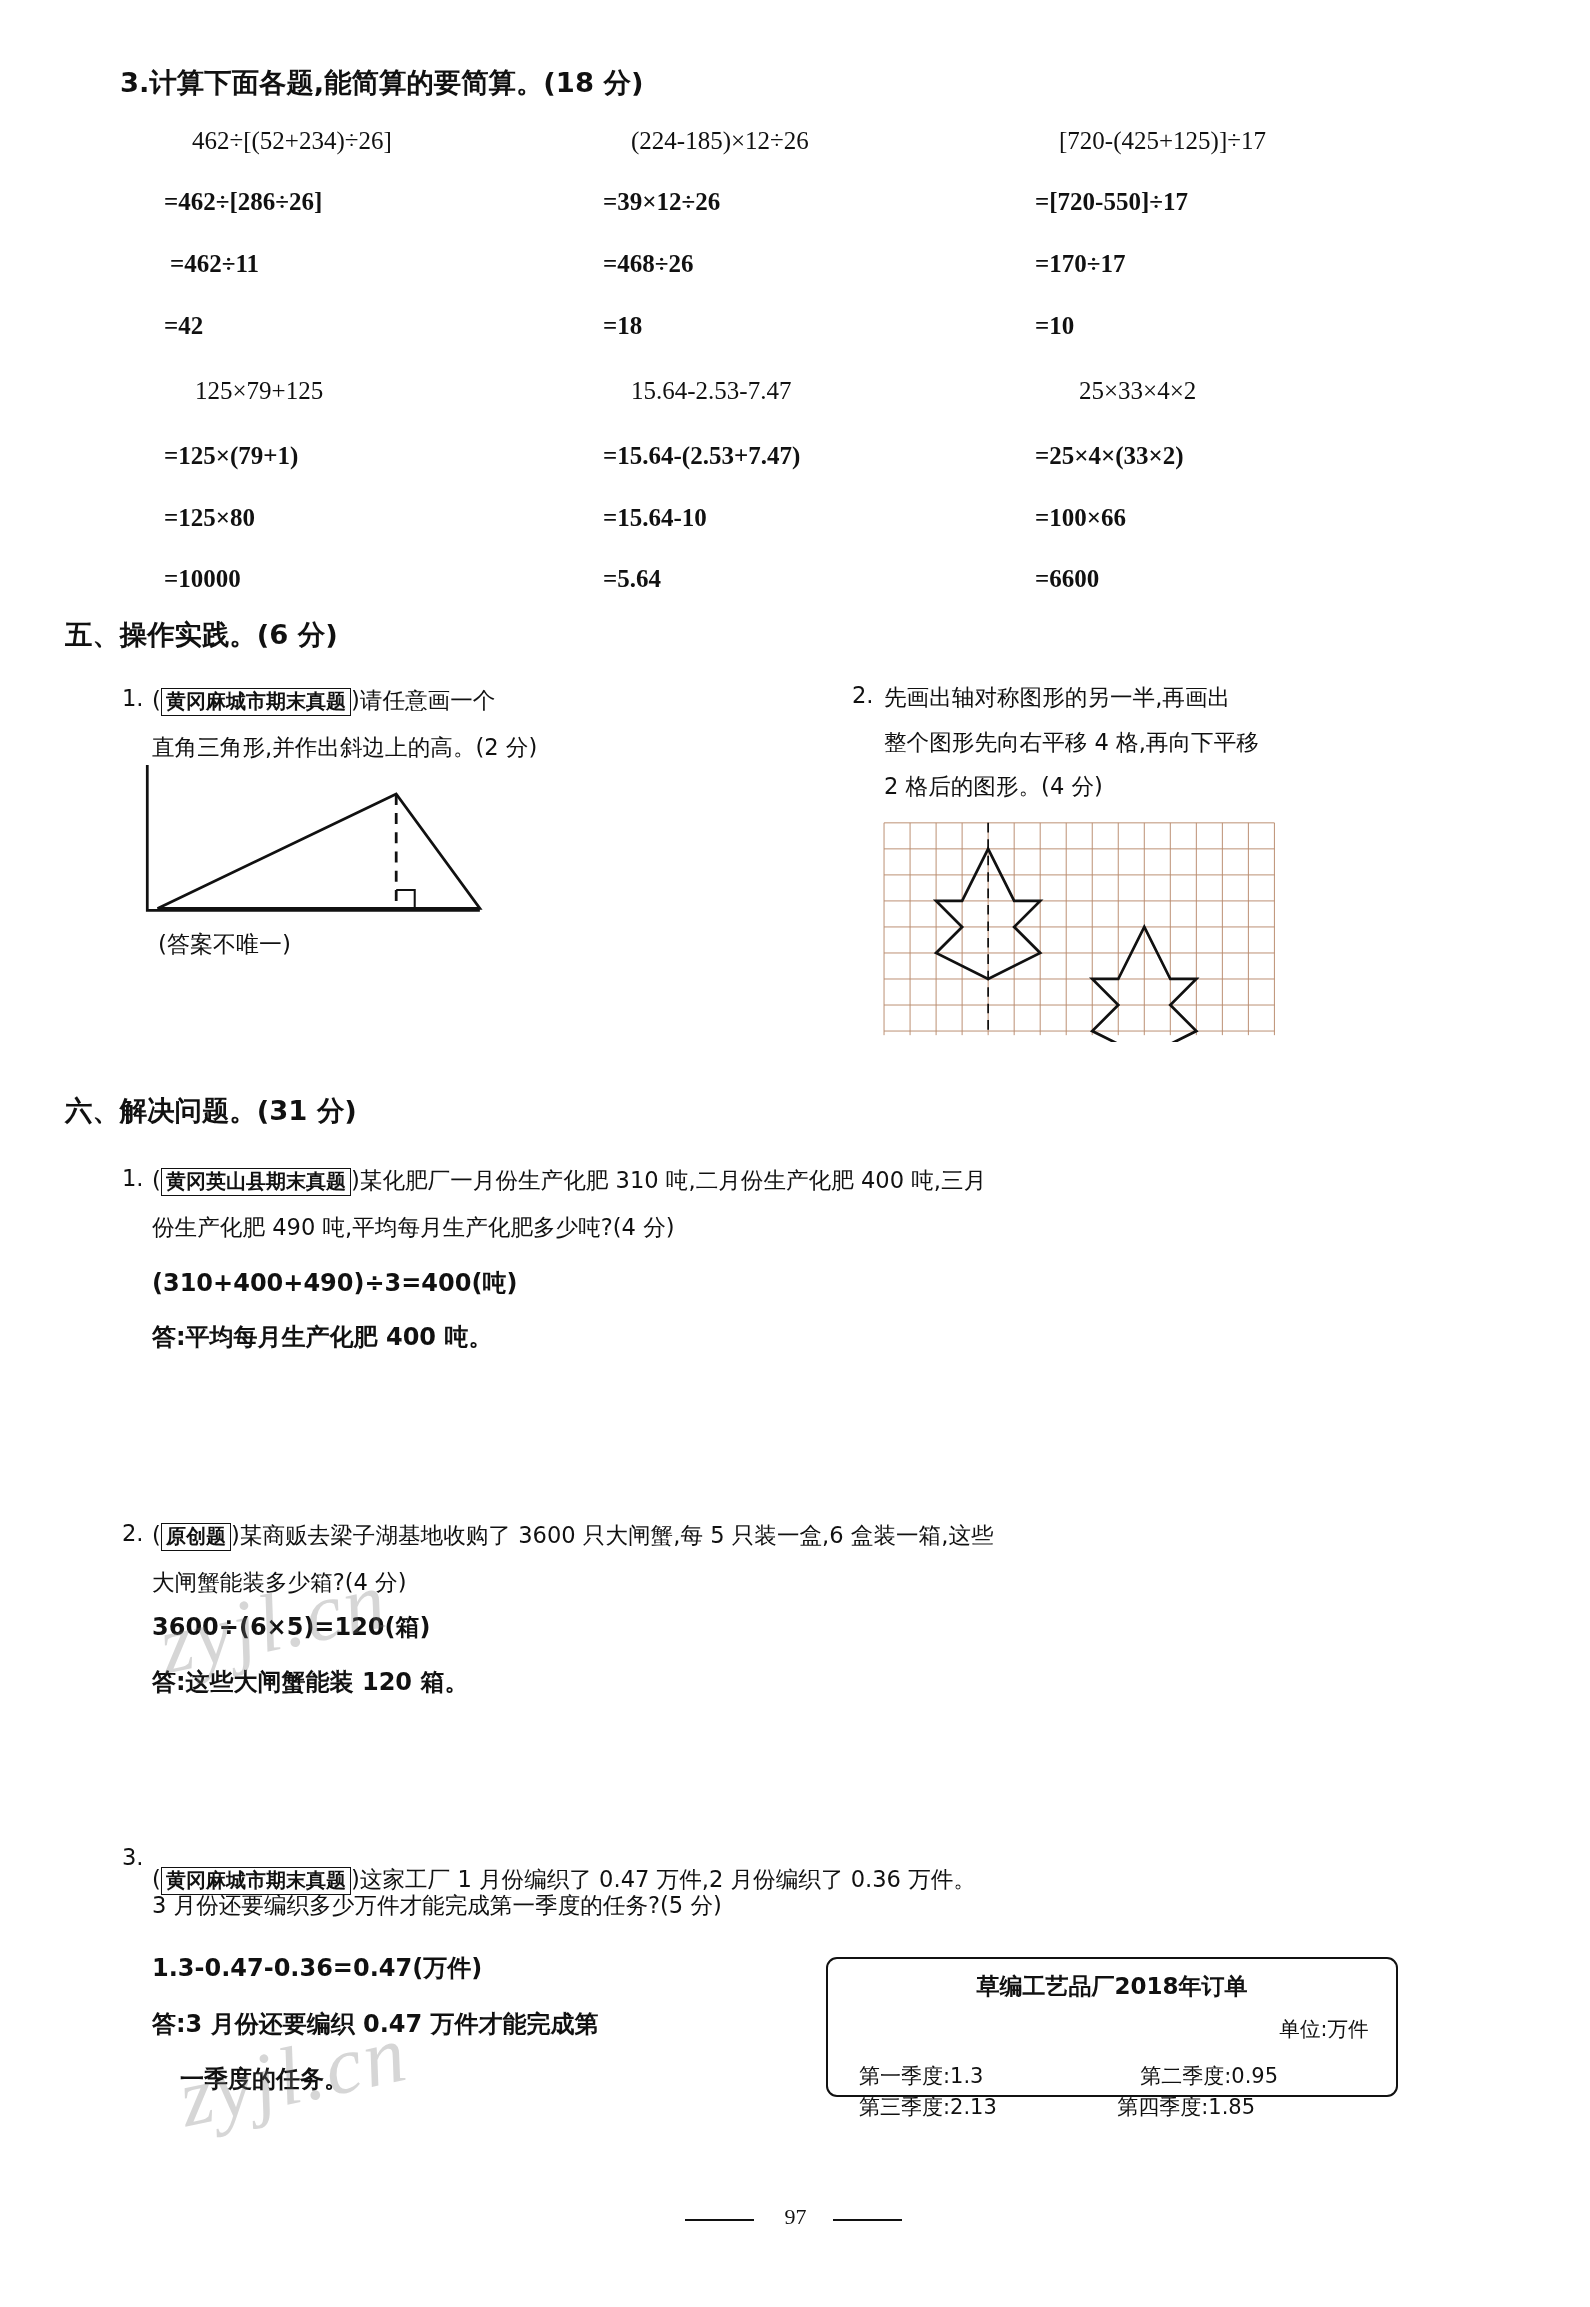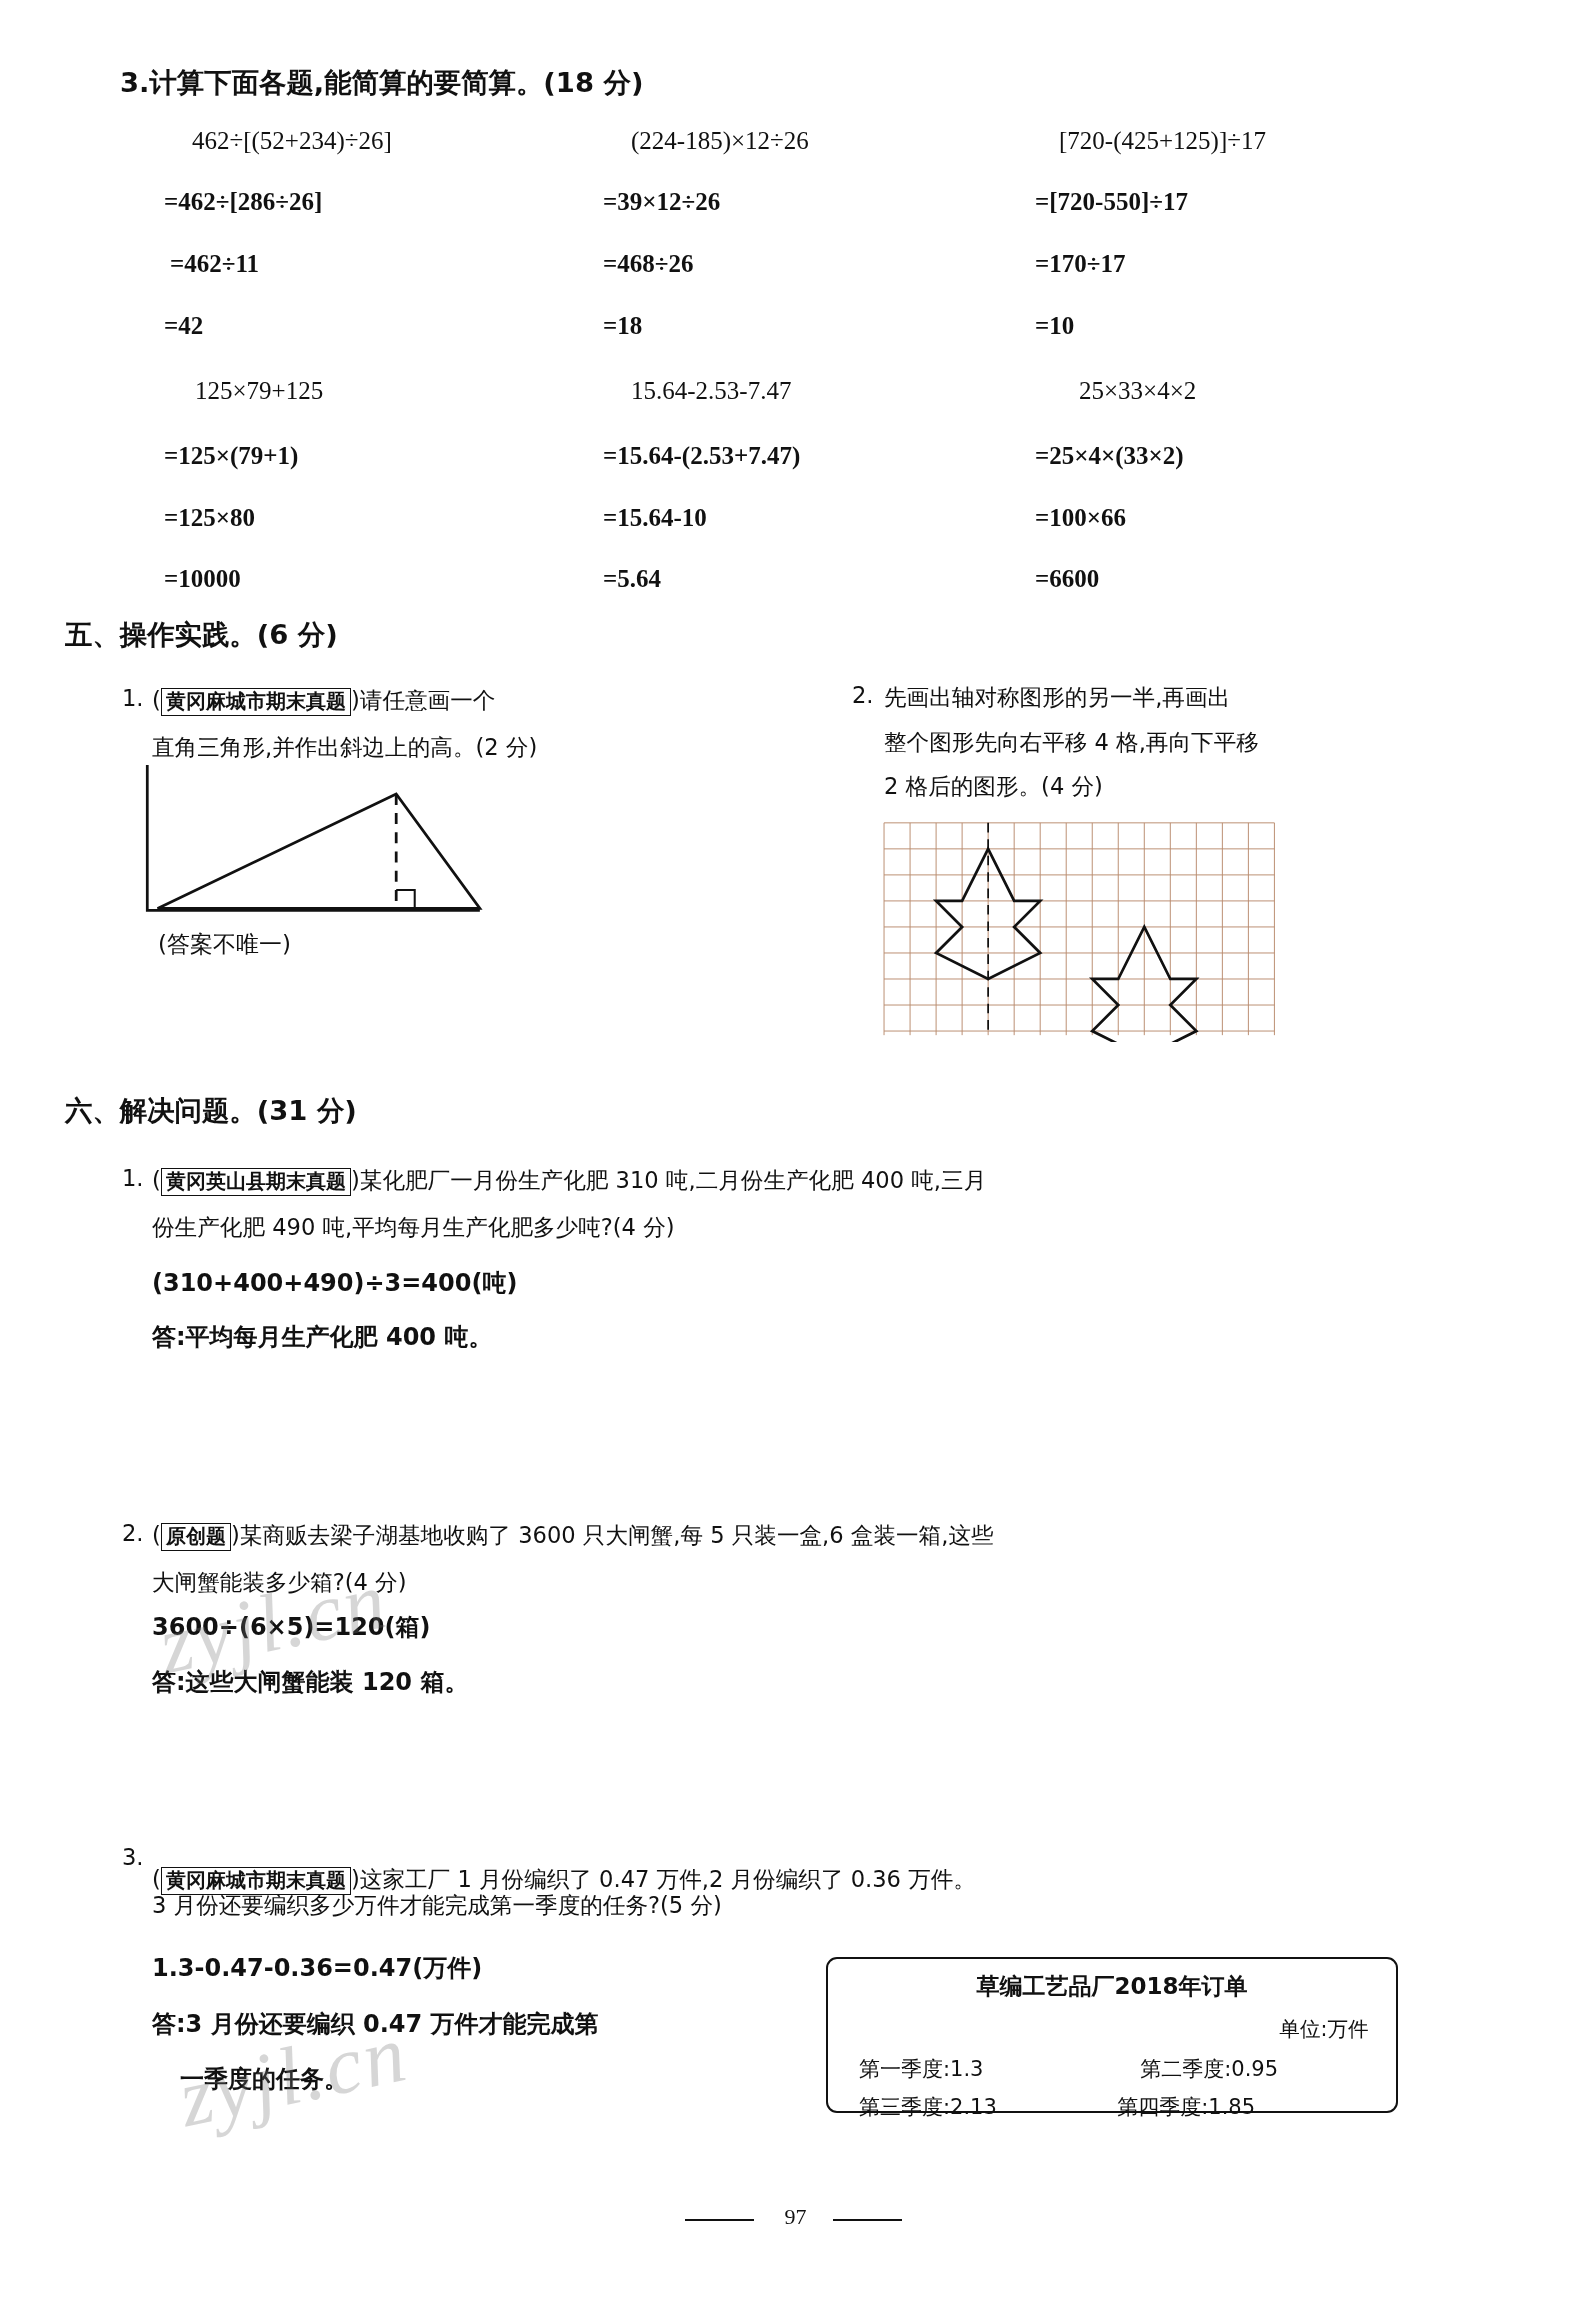--- a/index.html
+++ b/index.html
@@ -66,21 +66,21 @@
   
   .fig-tri { position: absolute; left: 137px; top: 754px; }
 
   
   .fig-grid { position: absolute; left: 877px; top: 816px; }
 
   
   .order-box {
     position: absolute;
     left: 826px; top: 1957px;
-    width: 572px; height: 156px;
+    width: 572px; height: 140px;
     border: 2.1px solid #111;
     border-radius: 11px;
     box-sizing: border-box;
     font-size: 22px;
   }
   .order-title {
     position: absolute;
     left: 0; right: 0; top: 12.3px;
     text-align: center;
     font-weight: bold;
@@ -91,21 +91,21 @@
     right: 27.4px; top: 56px;
     font-size: 20.6px;
   }
   .order-row {
     position: absolute;
     left: 31px; right: 20.6px;
     display: flex;
     font-size: 21px;
   }
   .order-row > div { width: 50%; }
-  .order-r1 { top: 96px; gap: 46px; }
+  .order-r1 { top: 103px; gap: 46px; }
   .order-r2 { top: 134px; }
 
   
   .footer-num {
     position: absolute;
     left: 0; right: 0; top: 2204px;
     text-align: center;
     font-size: 22px;
   }
   .footer-rule-l, .footer-rule-r {

